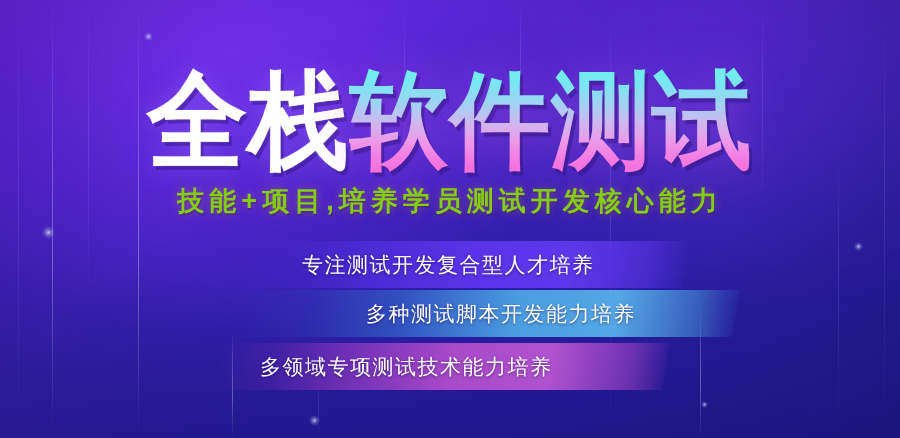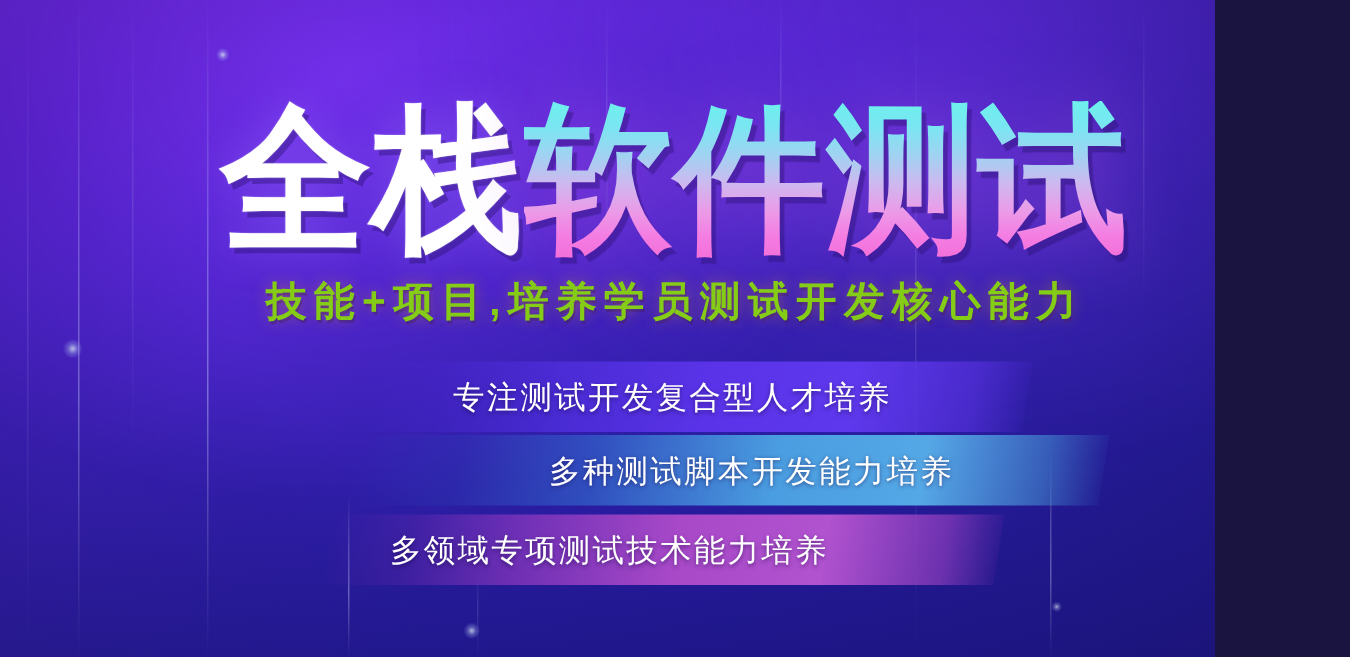--- a/index.html
+++ b/index.html
@@ -3,21 +3,21 @@
 <meta charset="utf-8">
 <title>Banner</title>
 <style>
   html, body {
     margin: 0;
     padding: 0;
     background: #1a1440;
   }
   #banner {
     position: relative;
-    width: 810px;
+    width: 900px;
     height: 438px;
     overflow: hidden;
     font-family: "Liberation Sans", "DejaVu Sans", sans-serif;
     background: #2a1fa8;
   }
 
   
   .bg-base {
     position: absolute;
     inset: 0;

